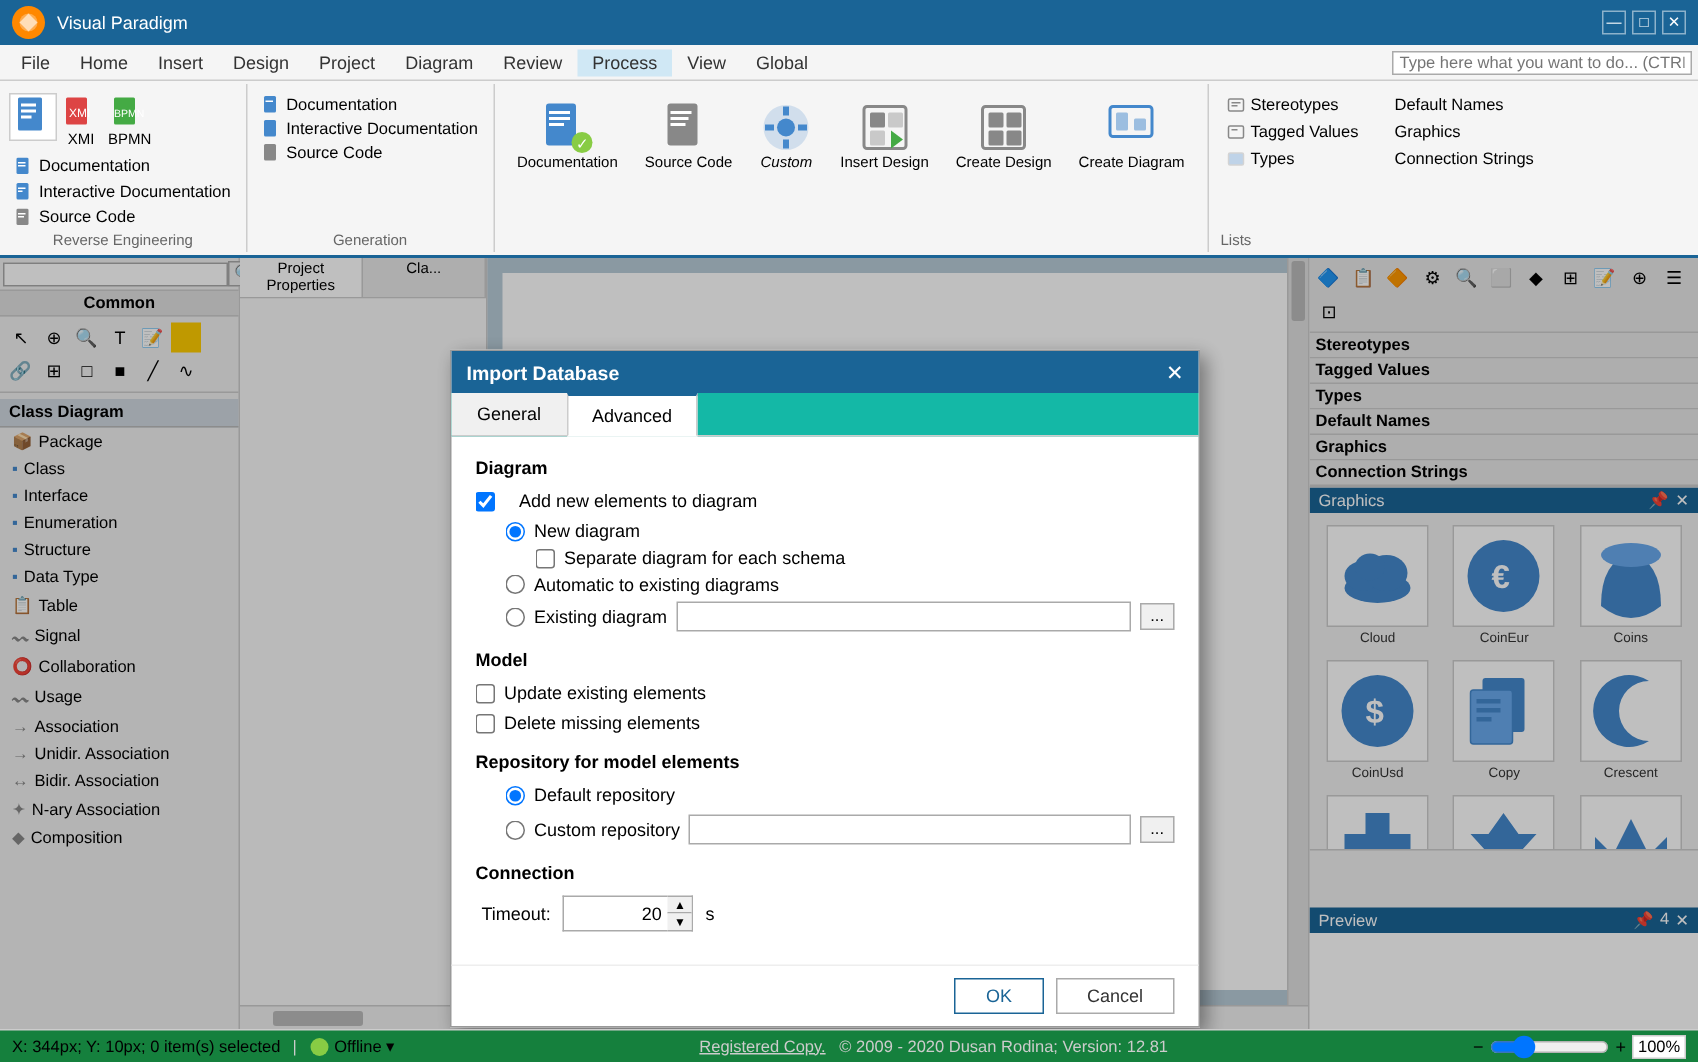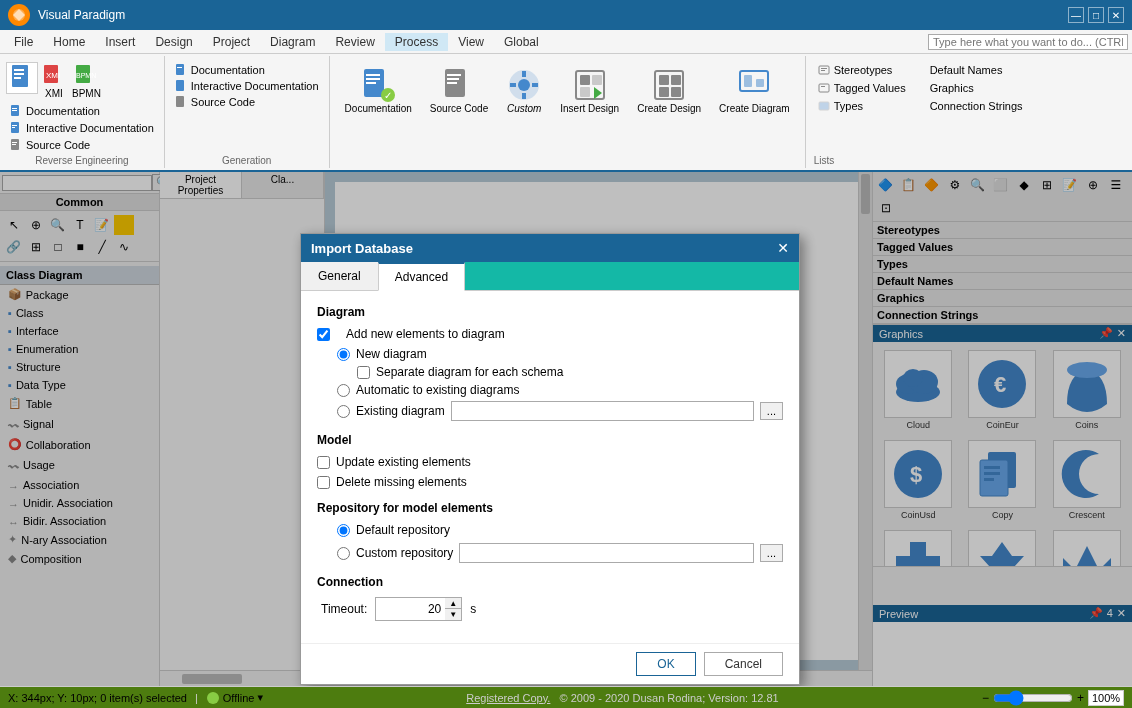--- a/index.html
+++ b/index.html
@@ -21,21 +21,21 @@
     .panel-search { display: flex; align-items: center; border-bottom: 1px solid #ccc; padding: 2px; }
     .panel-search input { flex: 1; border: 1px solid #aaa; font-size: 11px; padding: 1px 3px; }
     .panel-section-header { background: #e0e0e0; padding: 2px 6px; font-size: 11px; font-weight: bold; border-bottom: 1px solid #ccc; text-align: center; }
     .panel-tools { display: flex; flex-wrap: wrap; padding: 4px; gap: 2px; border-bottom: 1px solid #ccc; }
     .tool-btn { width: 20px; height: 20px; border: 1px solid transparent; cursor: pointer; display: flex; align-items: center; justify-content: center; font-size: 12px; }
     .section-header { background: #d0d8e0; padding: 3px 6px; font-size: 11px; font-weight: bold; border-bottom: 1px solid #bbb; margin-top: 4px; }
     .panel-item { padding: 3px 8px; cursor: pointer; font-size: 11px; display: flex; align-items: center; gap: 4px; }
     .preview-header { background: #1a6496; color: white; padding: 2px 6px; font-size: 11px; display: flex; align-items: center; justify-content: space-between; margin-top: 38px; }
 
     
-    .status-bar { height: 22px; background: #4d7c0f; border-top: 1px solid #ccc; display: flex; align-items: center; padding: 0 8px; font-size: 11px; gap: 8px; }
+    .status-bar { height: 22px; background: #15803d; border-top: 1px solid #ccc; display: flex; align-items: center; padding: 0 8px; font-size: 11px; gap: 8px; }
     .modal-tab { padding: 6px 16px; cursor: pointer; font-size: 12px; border: 1px solid transparent; }
     .modal-tab.active { background: white; border-bottom-color: white; border-top: 2px solid #1a6496; margin-bottom: -1px; }
     input[type="checkbox"] { cursor: pointer; }
     input[type="radio"] { cursor: pointer; }
     .btn-ok { background: white; border: 1px solid #1a6496; color: #1a6496; padding: 4px 20px; cursor: pointer; font-size: 12px; }
     .btn-cancel { background: white; border: 1px solid #aaa; color: #333; padding: 4px 20px; cursor: pointer; font-size: 12px; }
 
     
     ::-webkit-scrollbar { width: 12px; height: 12px; }
     ::-webkit-scrollbar-track { background: #f0f0f0; }
@@ -570,21 +570,21 @@
             <div style="display:flex; align-items:center; gap:6px; padding-left:20px; margin-bottom:4px;">
               <input type="radio" name="diagramType" checked="" id="newDiag" style="">
               <label for="newDiag" style="font-size:12px;">New diagram</label>
             </div>
 
             <div style="display:flex; align-items:center; gap:6px; padding-left:40px; margin-bottom:4px;">
               <input type="checkbox" id="sepDiag" style="">
               <label for="sepDiag" style="font-size:12px;">Separate diagram for each schema</label>
             </div>
 
-            <div style="display:flex; align-items:flex-end; gap:6px; padding-left:20px; margin-bottom:4px;">
+            <div style="display:flex; align-items:flex-start; gap:6px; padding-left:20px; margin-bottom:4px;">
               <input type="radio" name="diagramType" id="autoExist" style="">
               <label for="autoExist" style="font-size:12px;">Automatic to existing diagrams</label>
             </div>
 
             <div style="display:flex; align-items:center; gap:6px; padding-left:20px; margin-bottom:4px;">
               <input type="radio" name="diagramType" id="existDiag" style="">
               <label for="existDiag" style="font-size:12px;">Existing diagram</label>
               <input type="text" style="flex: 1 1 0%; border: 1px solid rgb(170, 170, 170); padding: 2px 4px; font-size: 12px;">
               <button style="border:1px solid #aaa; background:#f0f0f0; padding:2px 6px; cursor:pointer; font-size:11px;">...</button>
             </div>

